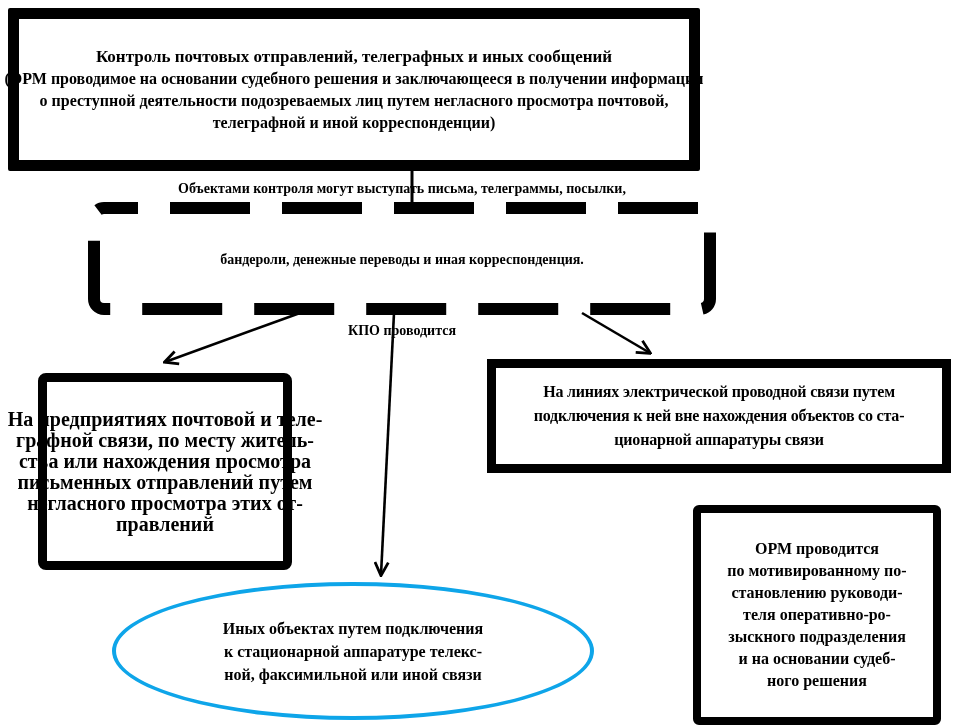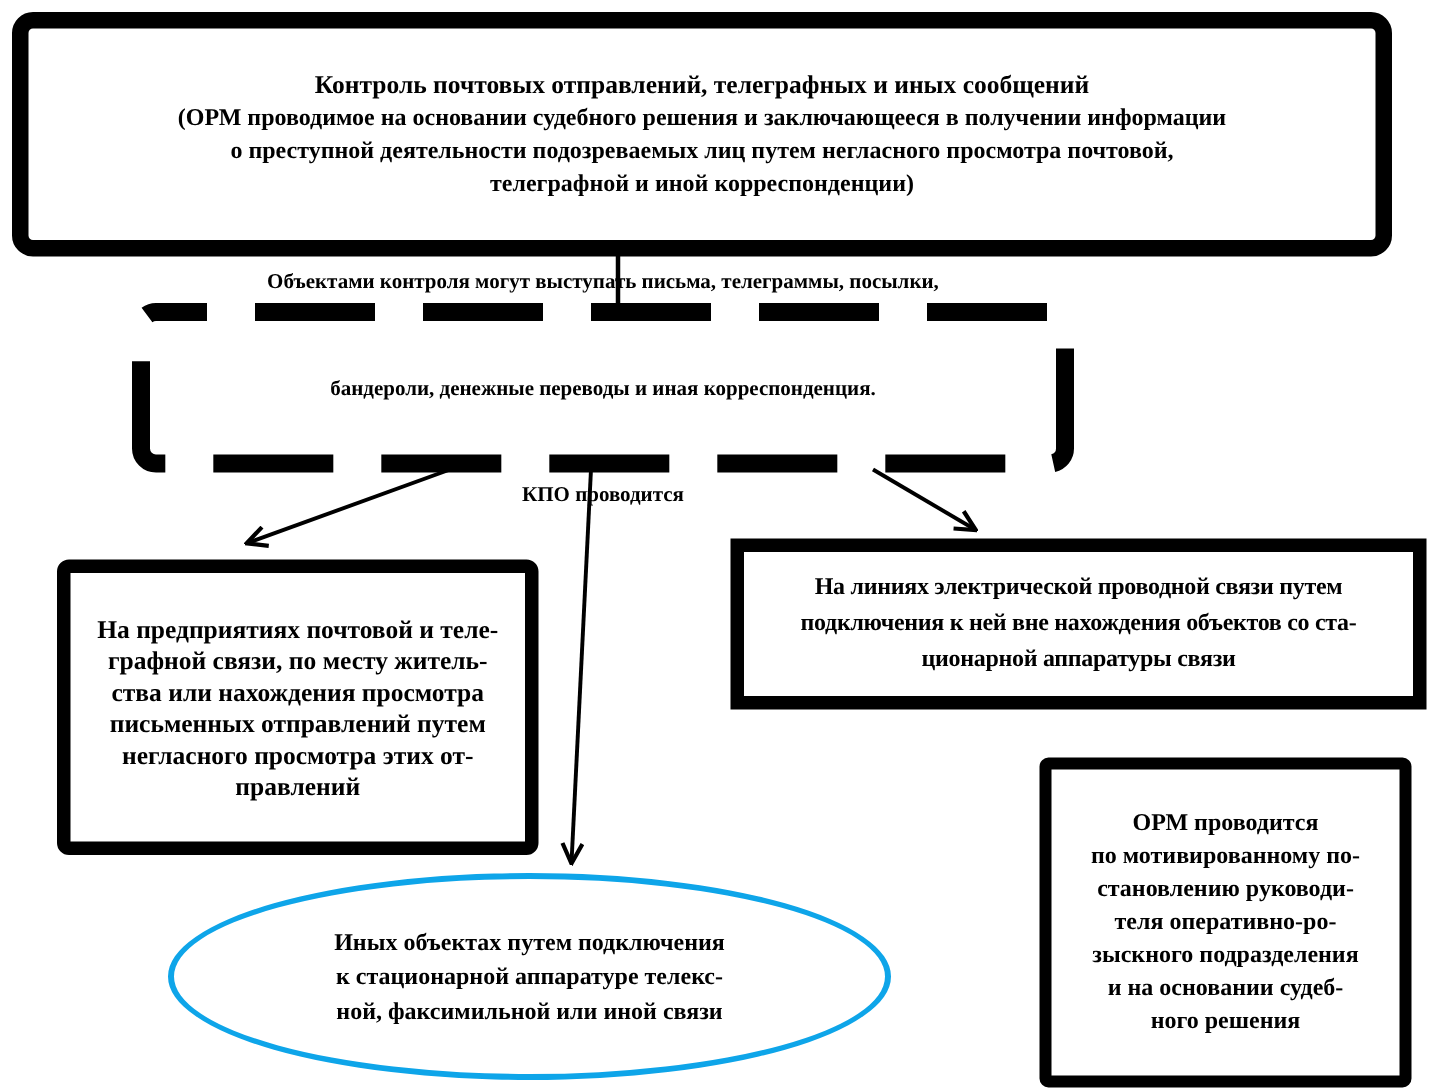--- a/index.html
+++ b/index.html
@@ -9,33 +9,33 @@
     color:#000;overflow:hidden;
   }
   .layer{position:absolute;left:0;top:0;width:955px;height:728px;z-index:1;}
   .node{
     position:absolute;box-sizing:border-box;z-index:2;
     display:flex;flex-direction:column;justify-content:center;align-items:center;
     text-align:center;font-weight:bold;background:#ffffff;
   }
   .node .ln{white-space:nowrap;}
   .title-box{
-    left:8px;top:8px;width:920px;height:163px;
-    border:11px solid #000;border-radius:14px;
+    left:8px;top:8px;width:692px;height:163px;
+    border:11px solid #000;border-radius:2px;
     font-size:16px;line-height:22px;
   }
   .title-box .ttl{font-size:17px;line-height:22px;}
   .objects-text{
     left:100px;top:214px;width:604px;height:90px;background:transparent;
     font-size:14px;line-height:23px;gap:48px;
   }
   .postal-box{
-    left:38px;top:373px;width:321px;height:197px;
+    left:38px;top:373px;width:254px;height:197px;
     border:9px solid #000;border-radius:8px;
-    font-size:17px;line-height:21px;
+    font-size:20px;line-height:21px;
   }
   .wireline-box{
     left:487px;top:359px;width:464px;height:114px;
     border:9px solid #000;border-radius:0;
     font-size:16px;line-height:24px;letter-spacing:-0.2px;
   }
   .other-ellipse{
     left:112px;top:582px;width:482px;height:138px;
     border:4px solid #0ea5e9;border-radius:50%;
     font-size:16px;line-height:23px;

